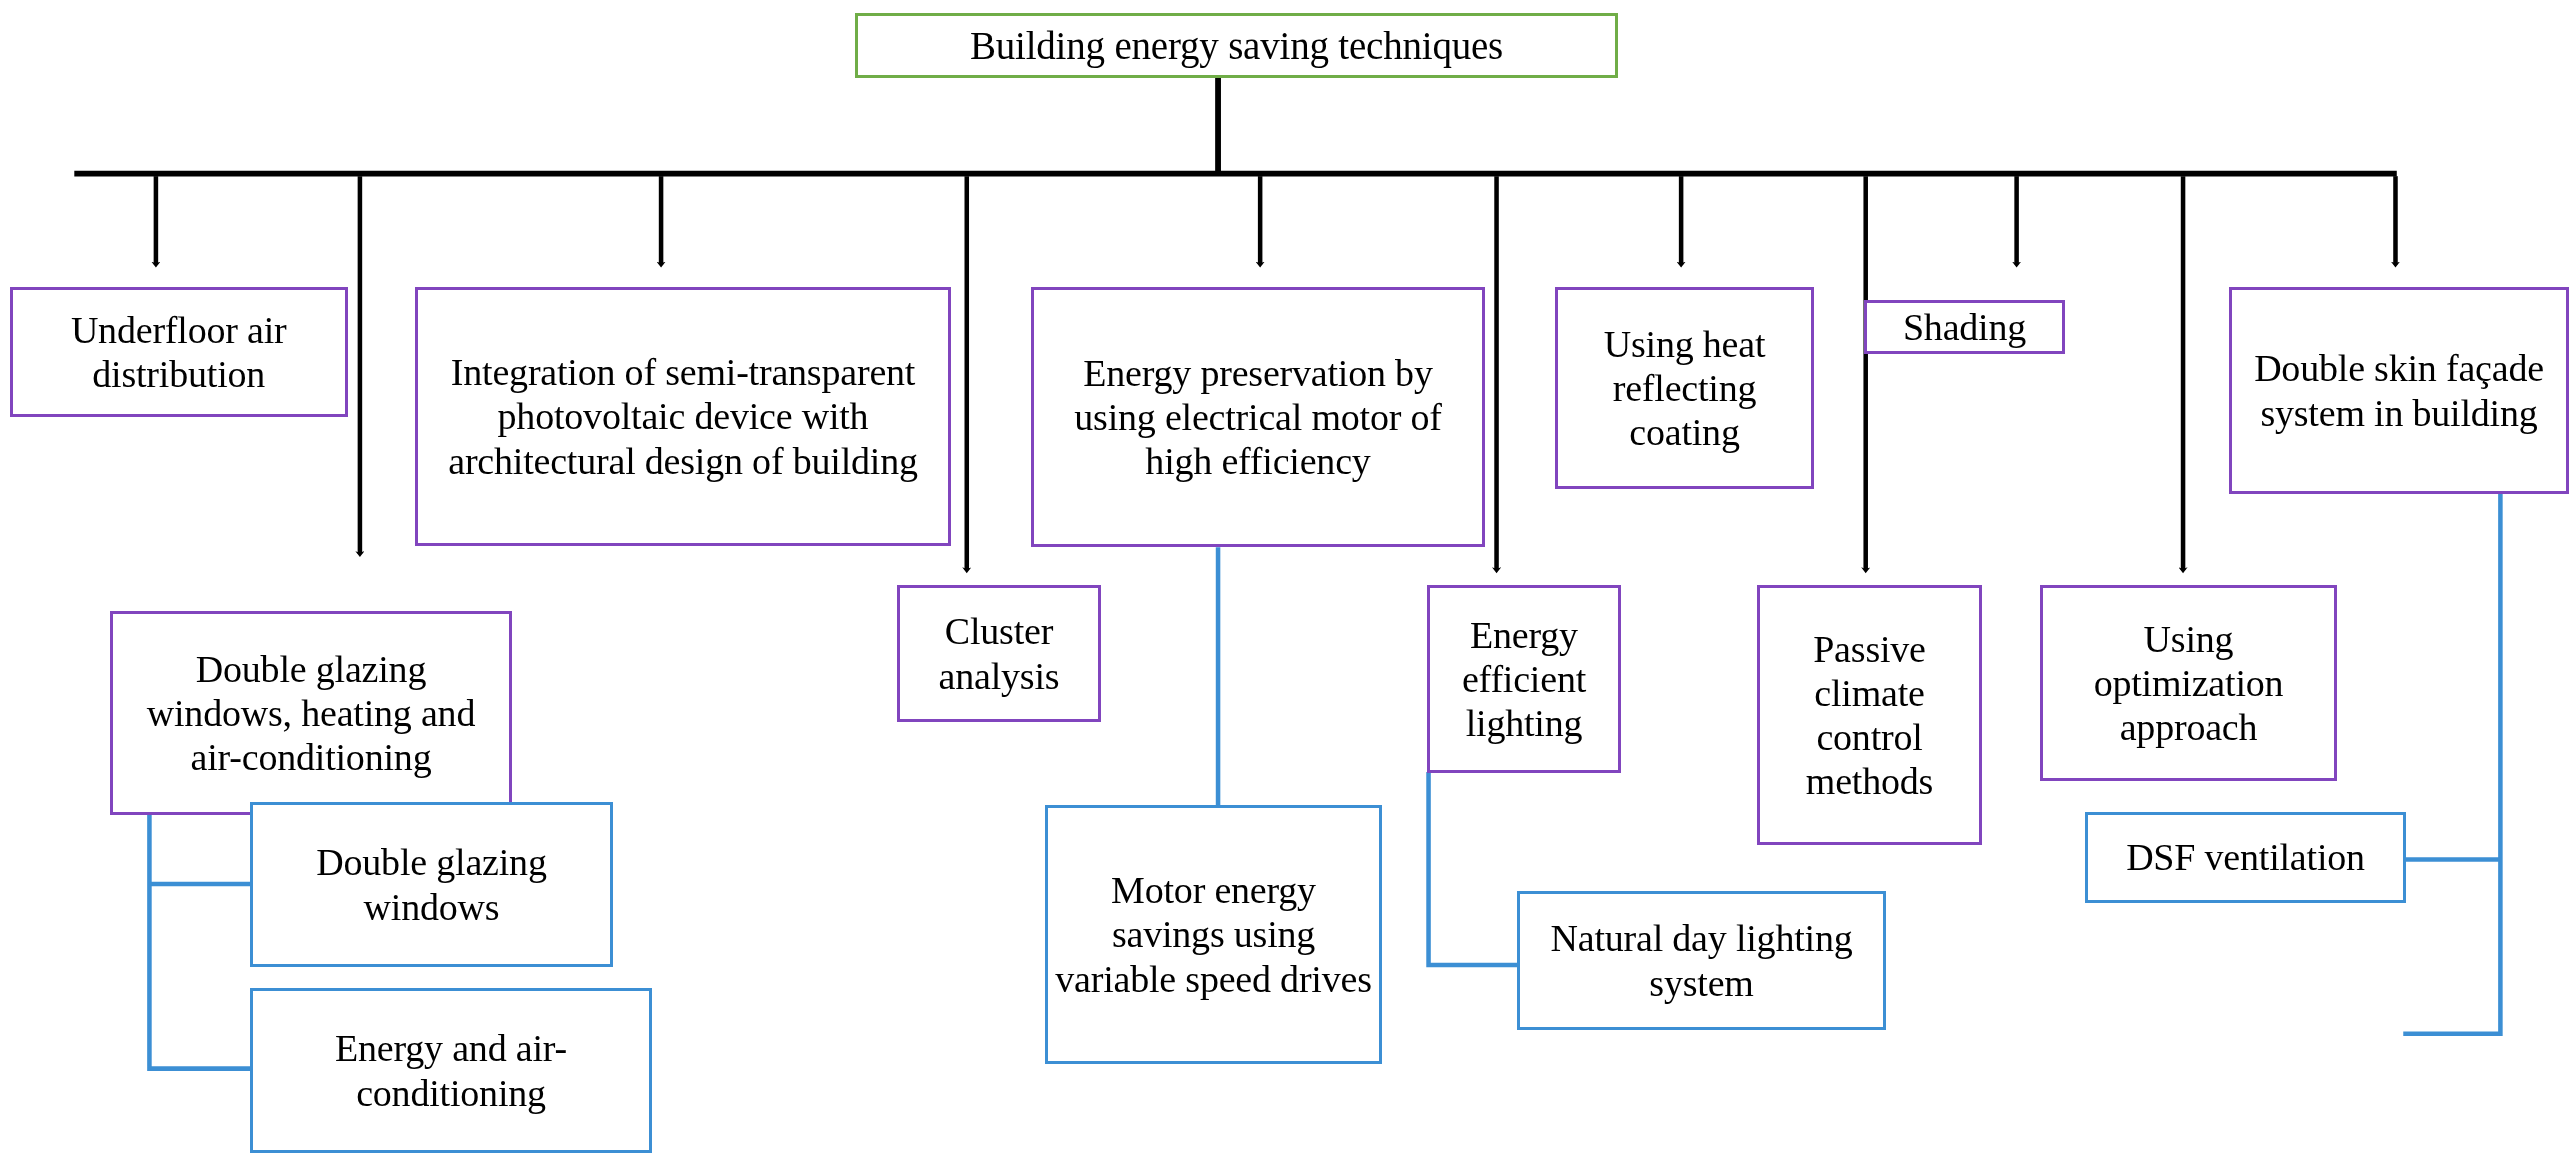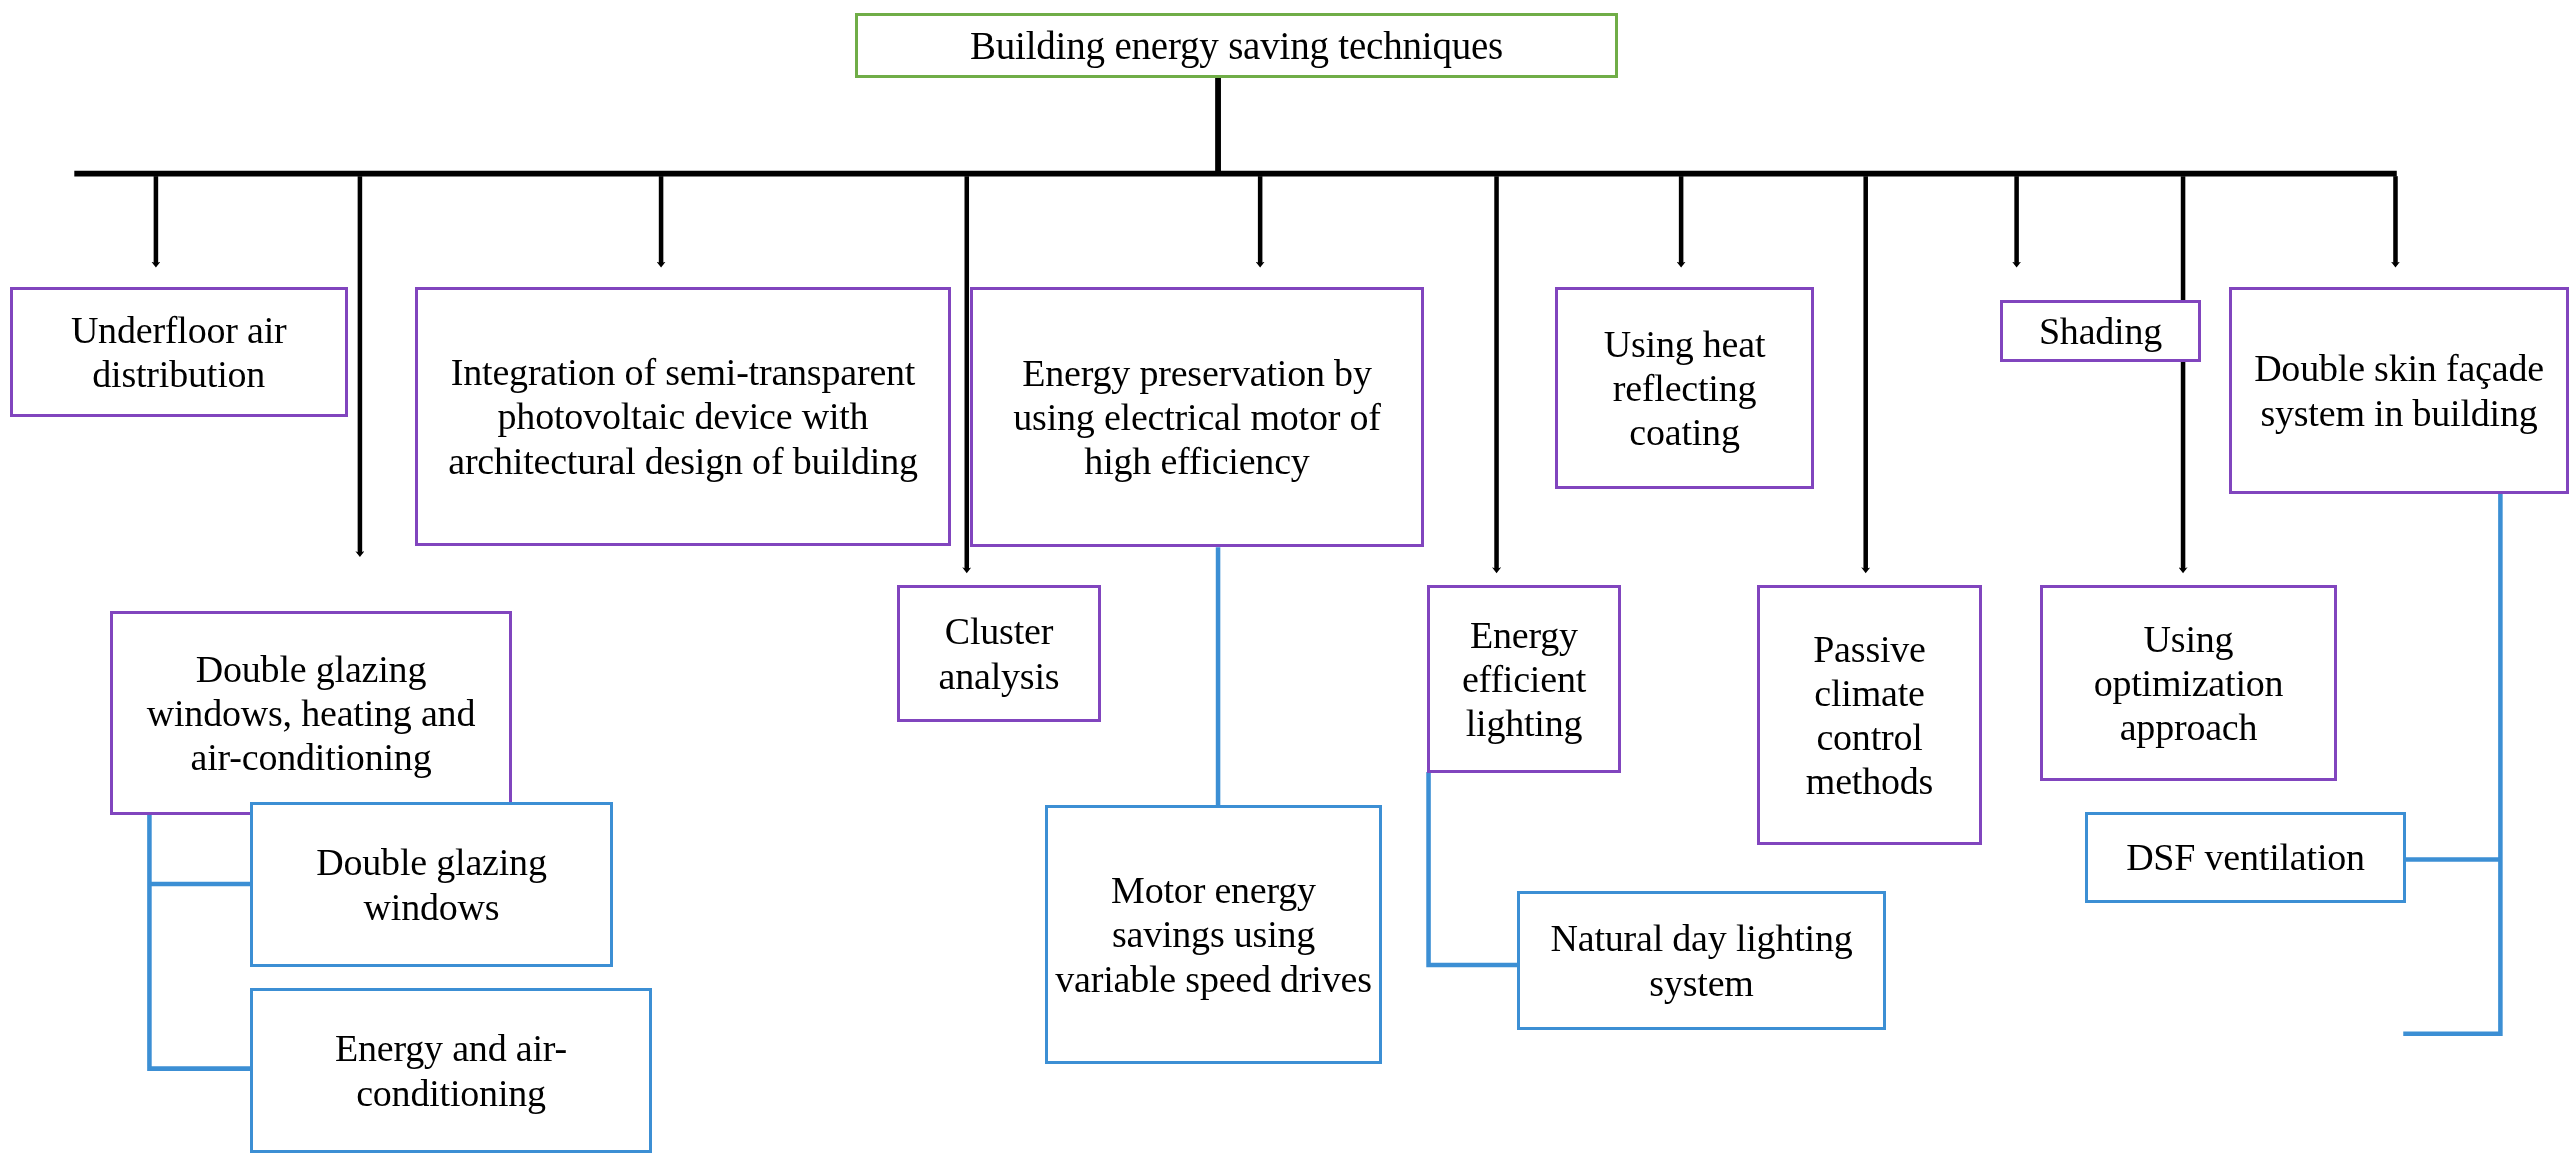--- a/index.html
+++ b/index.html
@@ -76,37 +76,37 @@
   </div>
 
   <div class="node lvl-1" style="left:110px;top:575px;width:402px;height:204px;margin-top:36px;">
     <span>Double glazing windows, heating and air-conditioning</span>
   </div>
 
   <div class="node lvl-1" style="left:897px;top:585px;width:204px;height:137px;">
     <span>Cluster analysis</span>
   </div>
 
-  <div class="node lvl-1" style="left:970px;top:287px;width:454px;height:260px;">
+  <div class="node lvl-1" style="left:1031px;top:287px;width:454px;height:260px;">
     <span>Energy preservation by using electrical motor of high efficiency</span>
   </div>
 
   <div class="node lvl-1" style="left:1427px;top:585px;width:194px;height:188px;">
     <span>Energy efficient lighting</span>
   </div>
 
   <div class="node lvl-1" style="left:1555px;top:287px;width:259px;height:202px;">
     <span>Using heat reflecting coating</span>
   </div>
 
   <div class="node lvl-1" style="left:1757px;top:585px;width:225px;height:260px;">
     <span>Passive climate control methods</span>
   </div>
 
-  <div class="node lvl-1" style="left:2000px;top:300px;width:201px;height:62px;">
+  <div class="node lvl-1" style="left:1864px;top:300px;width:201px;height:54px;">
     <span>Shading</span>
   </div>
 
   <div class="node lvl-1" style="left:2040px;top:585px;width:297px;height:196px;">
     <span>Using optimization approach</span>
   </div>
 
   <div class="node lvl-1" style="left:2229px;top:287px;width:340px;height:207px;">
     <span>Double skin façade system in building</span>
   </div>

